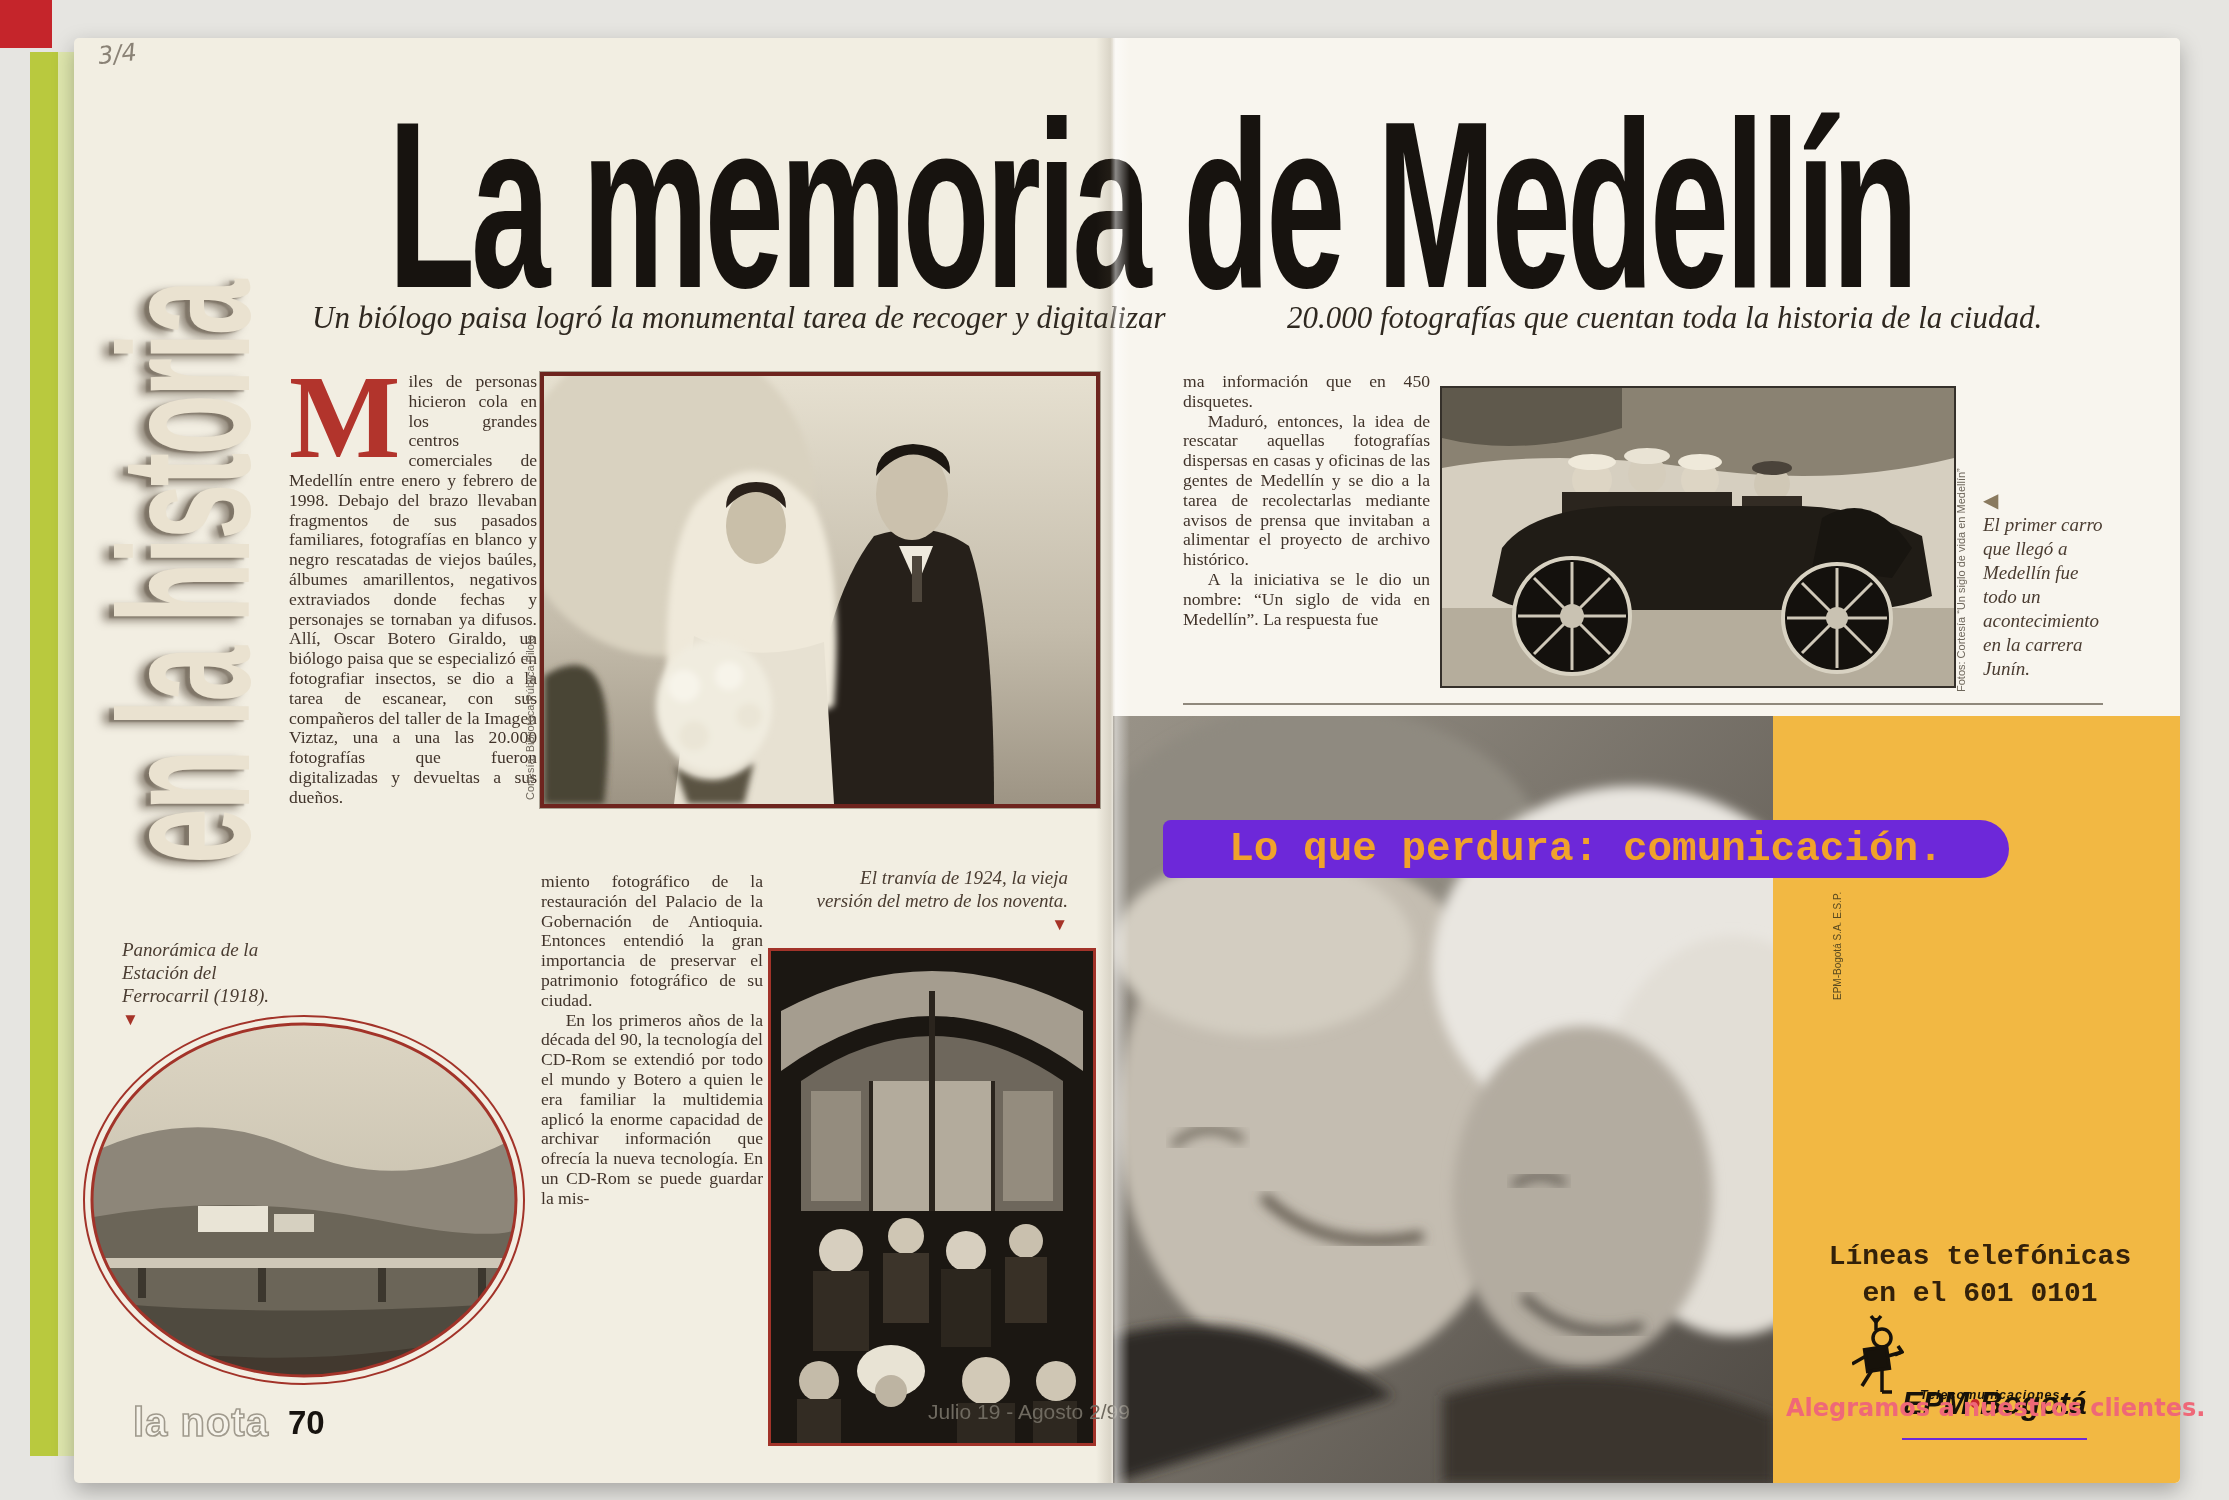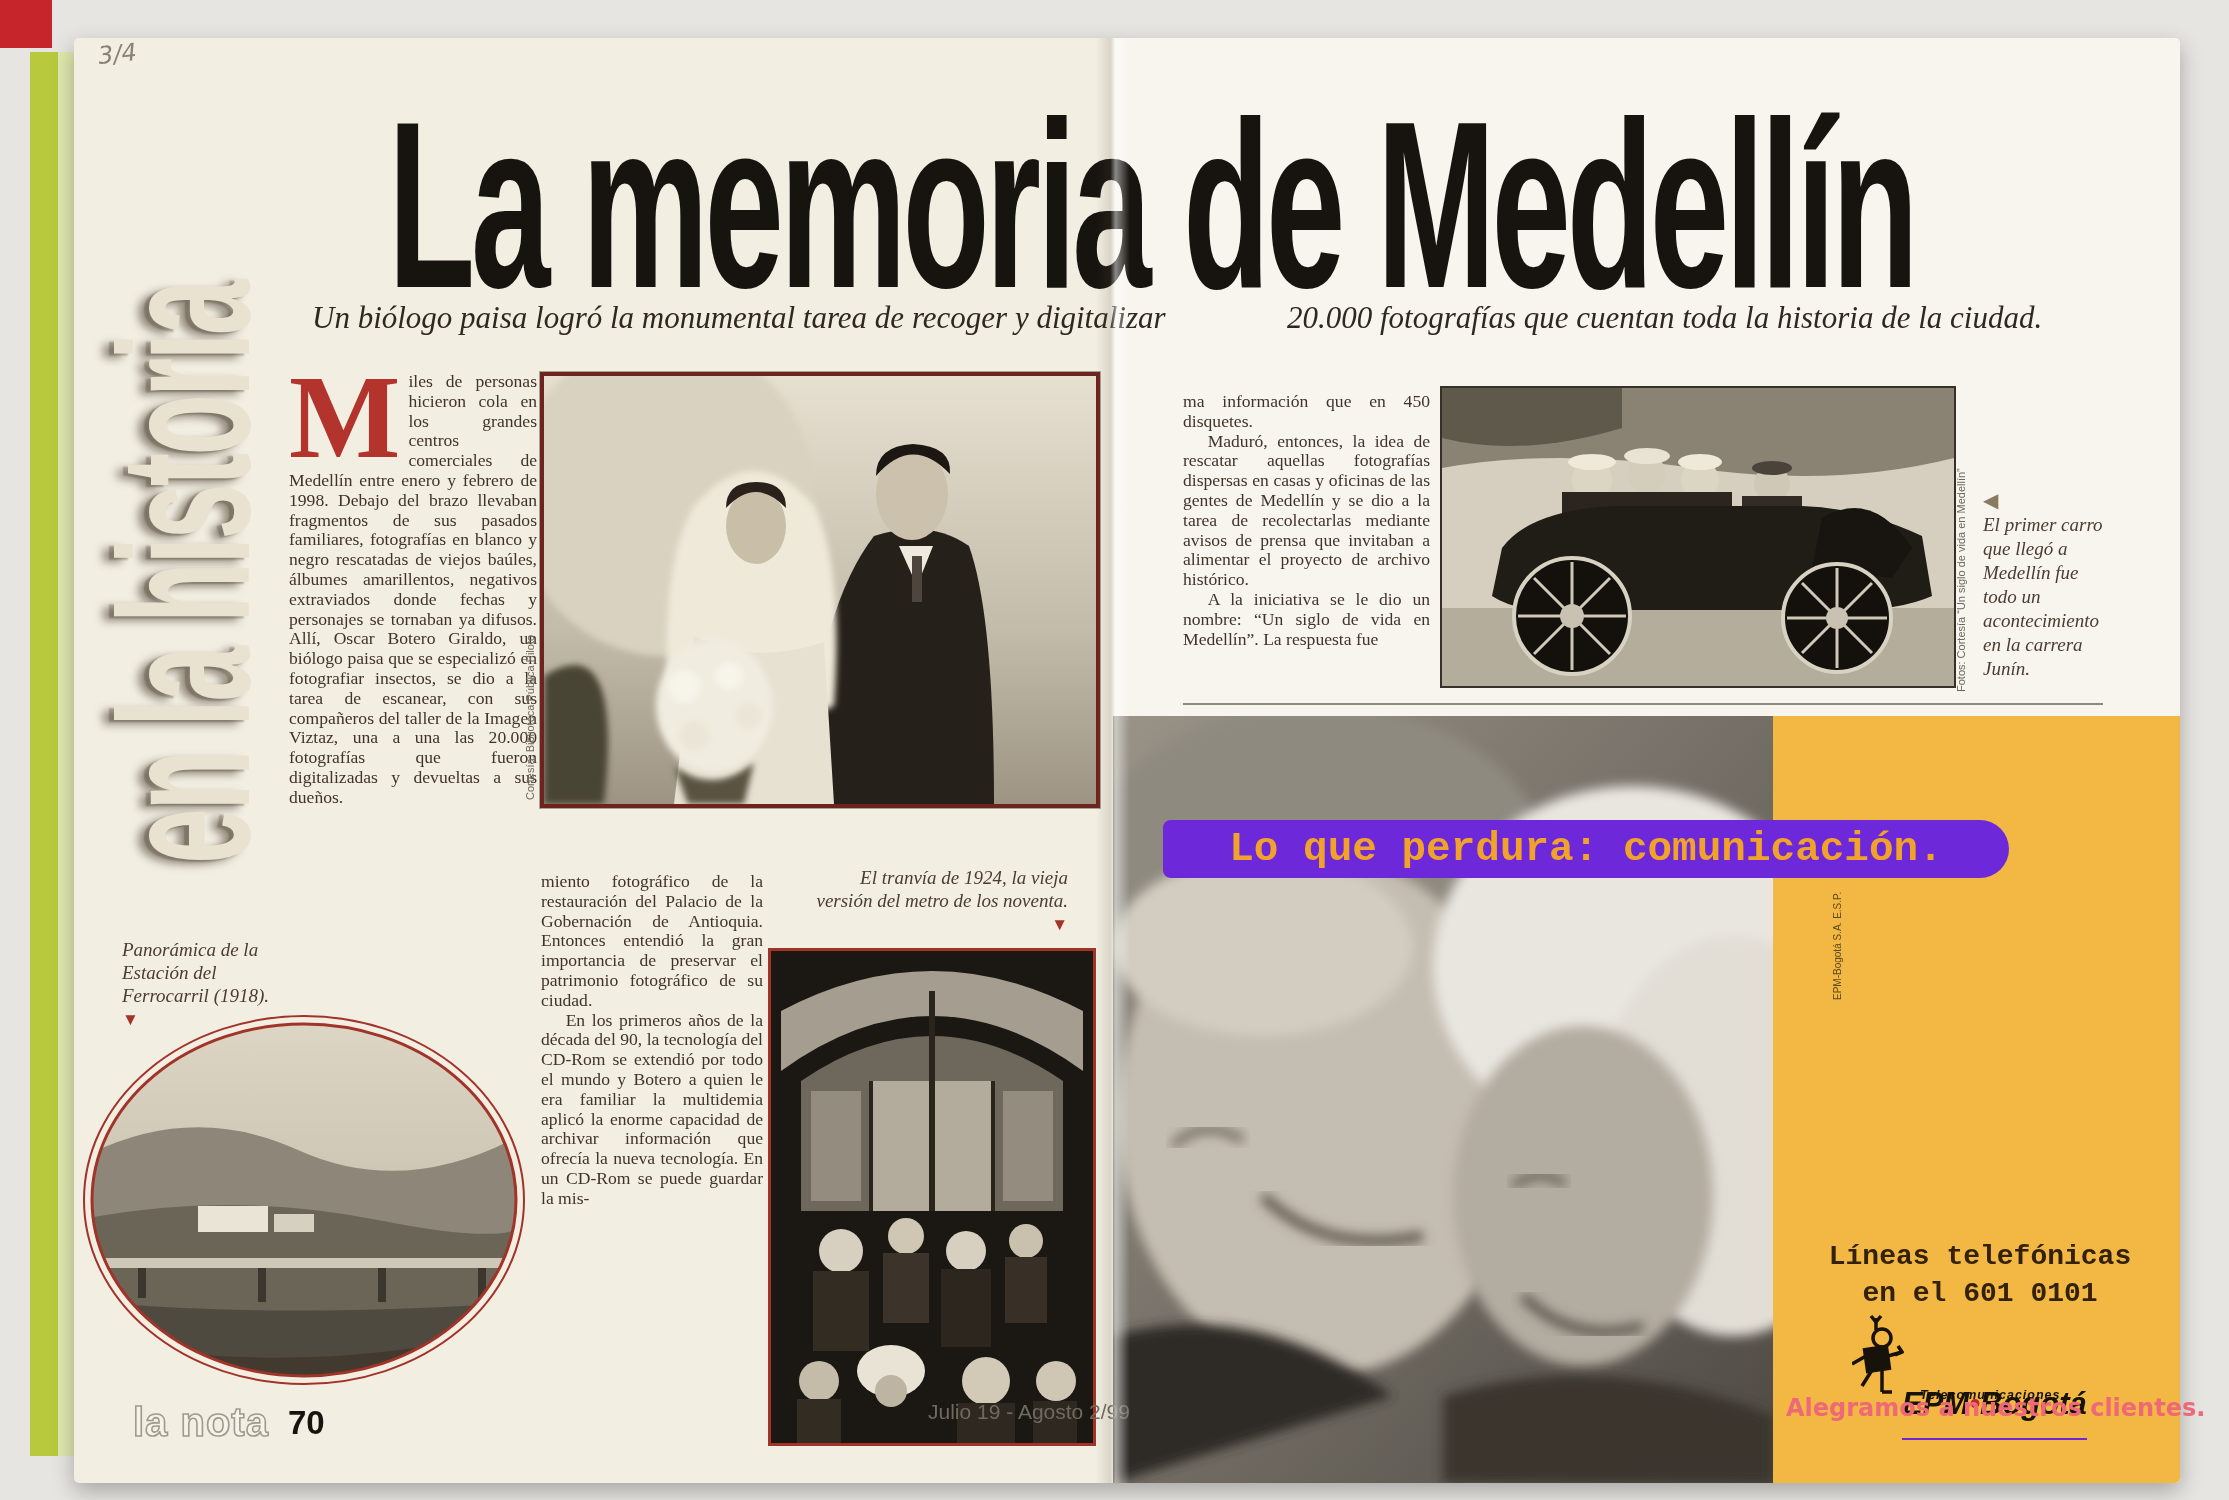--- a/index.html
+++ b/index.html
@@ -28,21 +28,21 @@
             transform:scaleX(.60);transform-origin:0 0;}
   .subtitle{top:300px;font-style:italic;font-size:31px;color:#2f2а22;color:#2f2820;white-space:nowrap;}
   .sub-left{left:312px;}
   .sub-right{left:1287px;}
   
   .bodycol{font-size:17.6px;line-height:19.8px;text-align:justify;color:#40332a;}
   .bodycol p{margin:0;}
   .bodycol p.ind{text-indent:1.4em;}
   .col1{left:289px;top:372px;width:248px;height:600px;}
   .col2{left:541px;top:872px;width:222px;height:540px;}
-  .col3{left:1183px;top:392px;width:247px;height:340px;}
+  .col3{left:1183px;top:372px;width:247px;height:340px;}
   .dropcap{float:left;font-family:"Liberation Serif",serif;font-weight:bold;font-size:118px;
            line-height:92px;color:#b2342c;padding-right:8px;}
   .rule-right{left:1183px;top:703px;width:920px;height:2px;background:#8f887c;}
   
   .cap{font-style:italic;font-size:19px;line-height:23px;color:#4a3c31;}
   .cap-station{left:122px;top:938px;width:160px;}
   .cap-tram{left:800px;top:866px;width:268px;text-align:right;}
   .cap-car{left:1983px;top:488px;width:125px;line-height:24px;}
   .tri{font-style:normal;font-size:17px;color:#a63328;}
   .tri-left{color:#8a7a5f;font-size:20px;}

